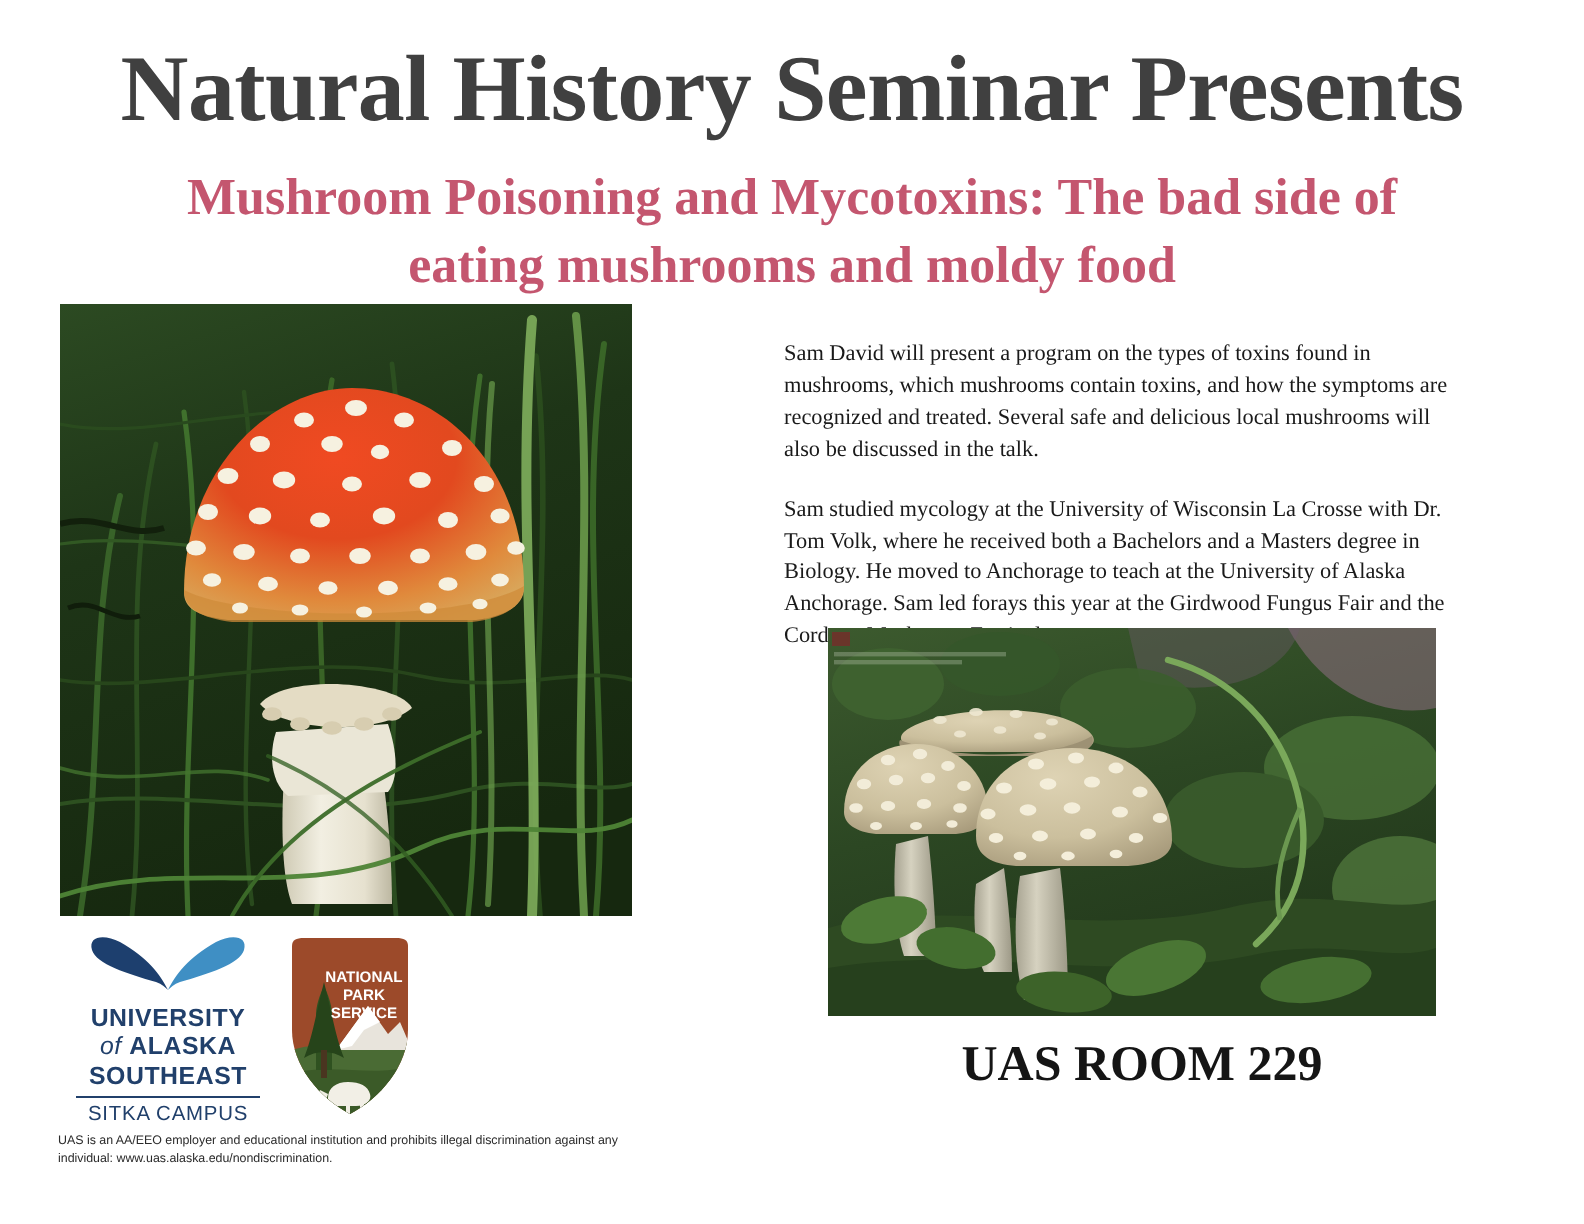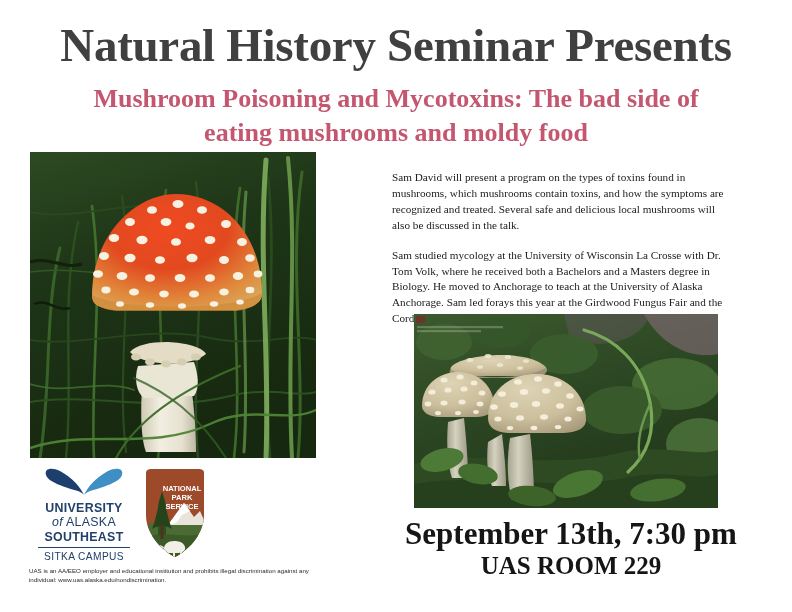--- a/index.html
+++ b/index.html
@@ -119,21 +119,21 @@
 
   .uas-wordmark {
     text-align: center;
     font-family: "Liberation Sans", sans-serif;
     color: #21406b;
     line-height: 1.16;
   }
   .uas-l1, .uas-l3 { font-weight: bold; font-size: 12.4px; letter-spacing: 0.3px; }
   .uas-l2 { font-size: 12.4px; letter-spacing: 0.3px; }
   .uas-l2 .ital { font-style: italic; }
-  .uas-l2 .bld { font-weight: normal; }
+  .uas-l2 .bld { font-weight: bold; }
   .uas-rule {
     height: 1px;
     background: #21406b;
     margin: 3px 4px 3px 4px;
   }
   .uas-campus {
     text-align: center;
     font-family: "Liberation Sans", sans-serif;
     font-size: 10.2px;
     letter-spacing: 0.4px;
@@ -407,21 +407,20 @@
 
     <rect x="2" y="2" width="9" height="7" fill="#7b2a2a" opacity="0.75"></rect>
     <g opacity="0.3" fill="#cfd6c4">
       <rect x="3" y="12" width="86" height="2.2"></rect>
       <rect x="3" y="16" width="64" height="2.2"></rect>
     </g>
   </svg>
 </div>
 
 <div id="event-details">
-  <div id="event-datetime">September 13th, 7:30 pm</div>
   <div id="event-location">UAS ROOM 229</div>
 </div>
 
 <div id="logo-row">
 
   <div class="logo" id="logo-uas">
     <svg width="100" height="30" viewBox="0 0 100 30" aria-hidden="true">
       <path d="M50 28 C 46 20, 40 12, 26 4 C 18 0, 10 1, 12 8 C 14 15, 30 20, 44 24 C 47 25, 49 27, 50 28 Z" fill="#1d3f6e"></path>
       <path d="M50 28 C 54 20, 60 12, 74 4 C 82 0, 90 1, 88 8 C 86 15, 70 20, 56 24 C 53 25, 51 27, 50 28 Z" fill="#3f8fc4"></path>
     </svg>

